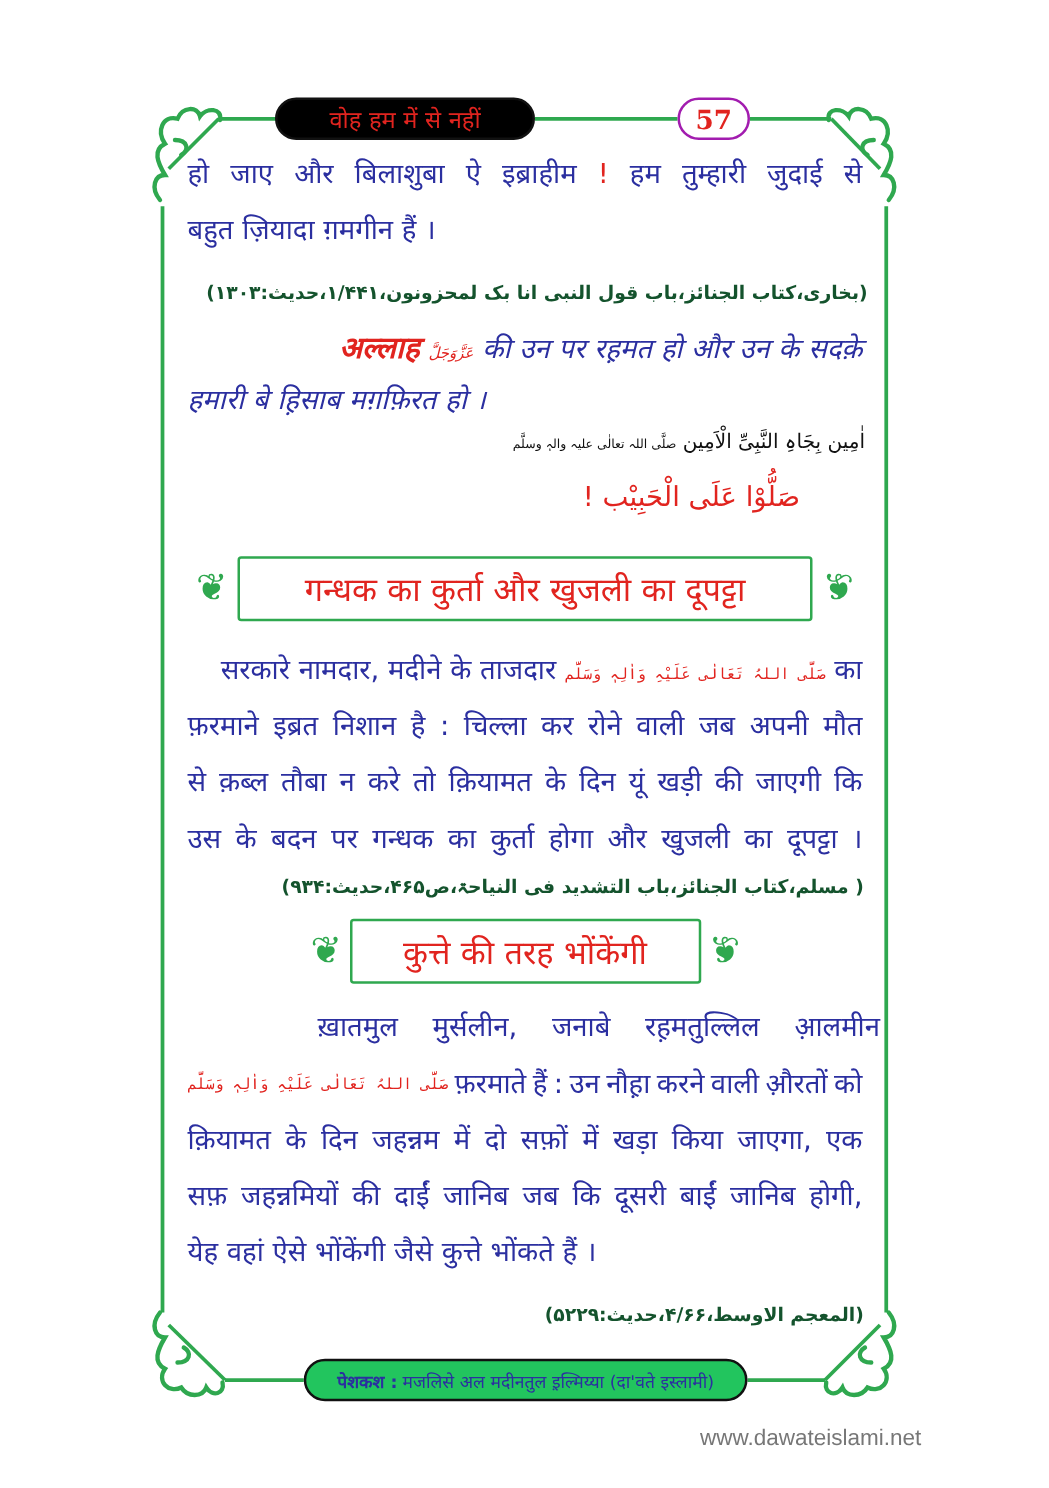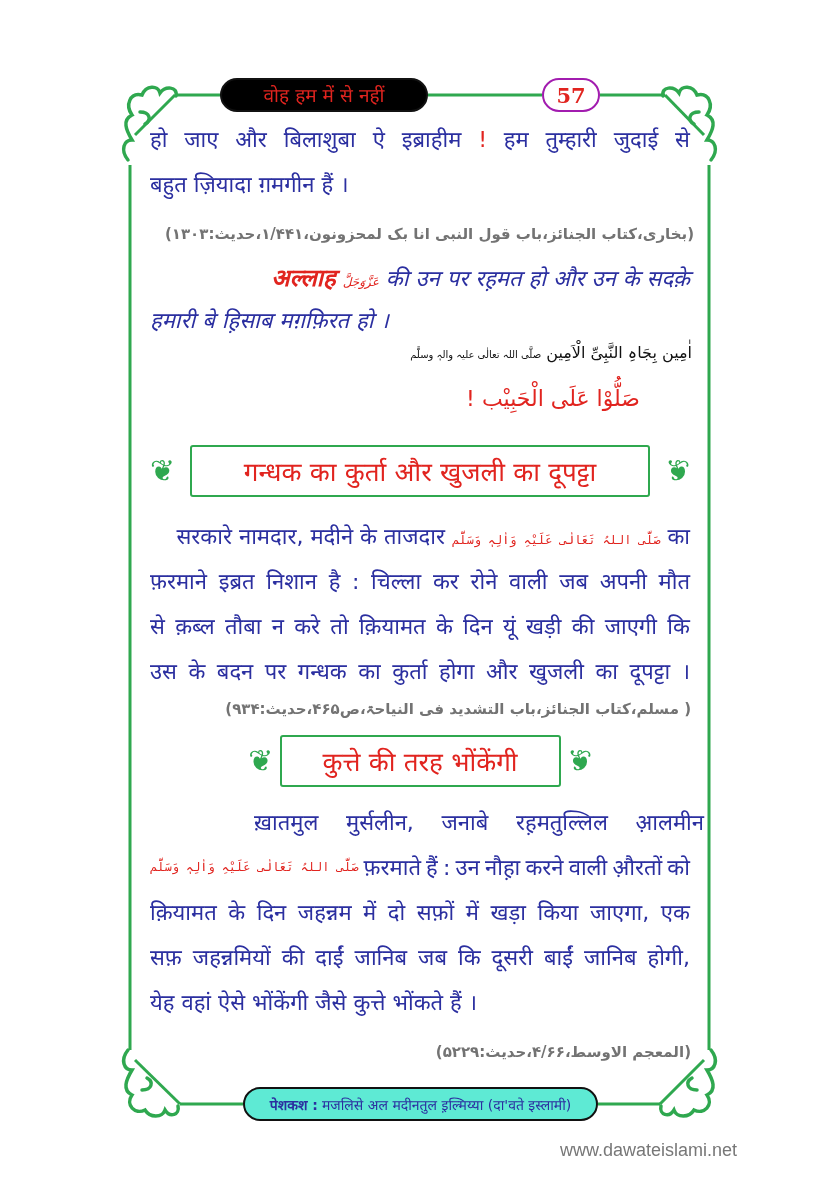--- a/index.html
+++ b/index.html
@@ -11,38 +11,38 @@
       display: flex; align-items: center; justify-content: center;
       color: #e1241f; font-size: 19px; font-family: "DejaVu Sans", sans-serif; }
     .header-page { position: absolute; left: 542px; top: 78px; width: 58px; height: 34px;
       border: 2px solid #a21caf; border-radius: 18px; background: #fff; box-sizing: border-box;
       display: flex; align-items: center; justify-content: center;
       color: #e1241f; font-size: 21px; font-weight: bold; font-family: "DejaVu Serif", serif; }
     .line { position: absolute; left: 150px; width: 540px; color: #2b2fa0;
       font-size: 22px; line-height: 30px; white-space: nowrap; font-family: "DejaVu Sans", sans-serif; }
     .just { display: flex; justify-content: space-between; }
     .just span { display: inline-block; }
-    .ref { position: absolute; color: #737373; font-weight: bold; font-size: 15px; direction: rtl;
+    .ref { position: absolute; color: #14532d; font-weight: bold; font-size: 15px; direction: rtl;
       white-space: nowrap; font-family: "DejaVu Sans", sans-serif; margin-left: 16px; }
     .red { color: #e1241f; }
     .arabic-red { color: #e1241f; font-size: 12px; font-family: Liberation Mono, monospace; }
     .italic { font-style: italic; }
     .allah { color: #e1241f; font-weight: bold; font-style: italic; font-size: 24px; }
     .ameen { position: absolute; left: 430px; top: 343px; width: 262px; text-align: right; direction: rtl;
       font-size: 16px; color: #111; white-space: nowrap; }
     .ameen .small { font-size: 10px; }
     .durood { position: absolute; left: 230px; top: 386px; width: 410px; display: flex; justify-content: space-between;
       color: #e1241f; font-size: 22px; direction: rtl; }
     .section-heading { position: absolute; display: flex; align-items: center; justify-content: center; }
     .section-box { border: 2px solid #2fa84f; border-radius: 3px; background: #fff; color: #e1241f;
       display: flex; align-items: center; justify-content: center; box-sizing: border-box;
       font-family: "DejaVu Sans", sans-serif; }
     .scroll { color: #2fa84f; font-size: 30px; line-height: 1; }
     .footer-box { position: absolute; left: 243px; top: 1087px; width: 355px; height: 34px;
-      border: 2px solid #111; border-radius: 18px; background: #5eead4; box-sizing: border-box;
+      border: 2px solid #111; border-radius: 18px; background: #22c55e; box-sizing: border-box;
       display: flex; align-items: center; justify-content: center; color: #2b2fa0; font-size: 14px; }
     .footer-box b { font-weight: bold; margin-right: 4px; }
     .website { position: absolute; left: 560px; top: 1140px; color: #777; font-size: 18px;
       font-family: "Liberation Sans", sans-serif; }
   </style>
 </head>
 <body>
 
 <svg class="frame-svg" viewBox="0 0 839 1190" xmlns="http://www.w3.org/2000/svg">
   <g fill="none" stroke="#2fa84f" stroke-width="3">
@@ -108,21 +108,21 @@
   <span>اٰمِین بِجَاہِ النَّبِیِّ الْاَمِین</span>
   <span class="small">صلَّی اللہ تعالٰی علیہ والہٖ وسلَّم</span>
 </div>
 
 <div class="durood">
   <span>صَلُّوْا عَلَی الْحَبِیْب !</span>
 </div>
 
 <div class="section-heading" style="left:150px; top:445px; width:540px; height:52px;">
   <span class="scroll">❦</span>
-  <div class="section-box" style="width:460px; height:52px; font-size:26px; margin:0 15px;">गन्धक का कुर्ता और खुजली का दूपट्टा</div>
+  <div class="section-box" style="width:460px; height:52px; font-size:26px; margin:0 8px;">गन्धक का कुर्ता और खुजली का दूपट्टा</div>
   <span class="scroll" style="transform:scaleX(-1);">❦</span>
 </div>
 
 <div class="line" style="top:522px; text-align:right;">
   <span>सरकारे नामदार, मदीने के ताजदार</span>
   <span class="arabic-red">صَلَّی اللہُ تَعَالٰی عَلَیْہِ وَاٰلِہٖ وَسَلَّم</span>
   <span>का</span>
 </div>
 <div class="line just" style="top:567px;">
   <span>फ़रमाने</span>

